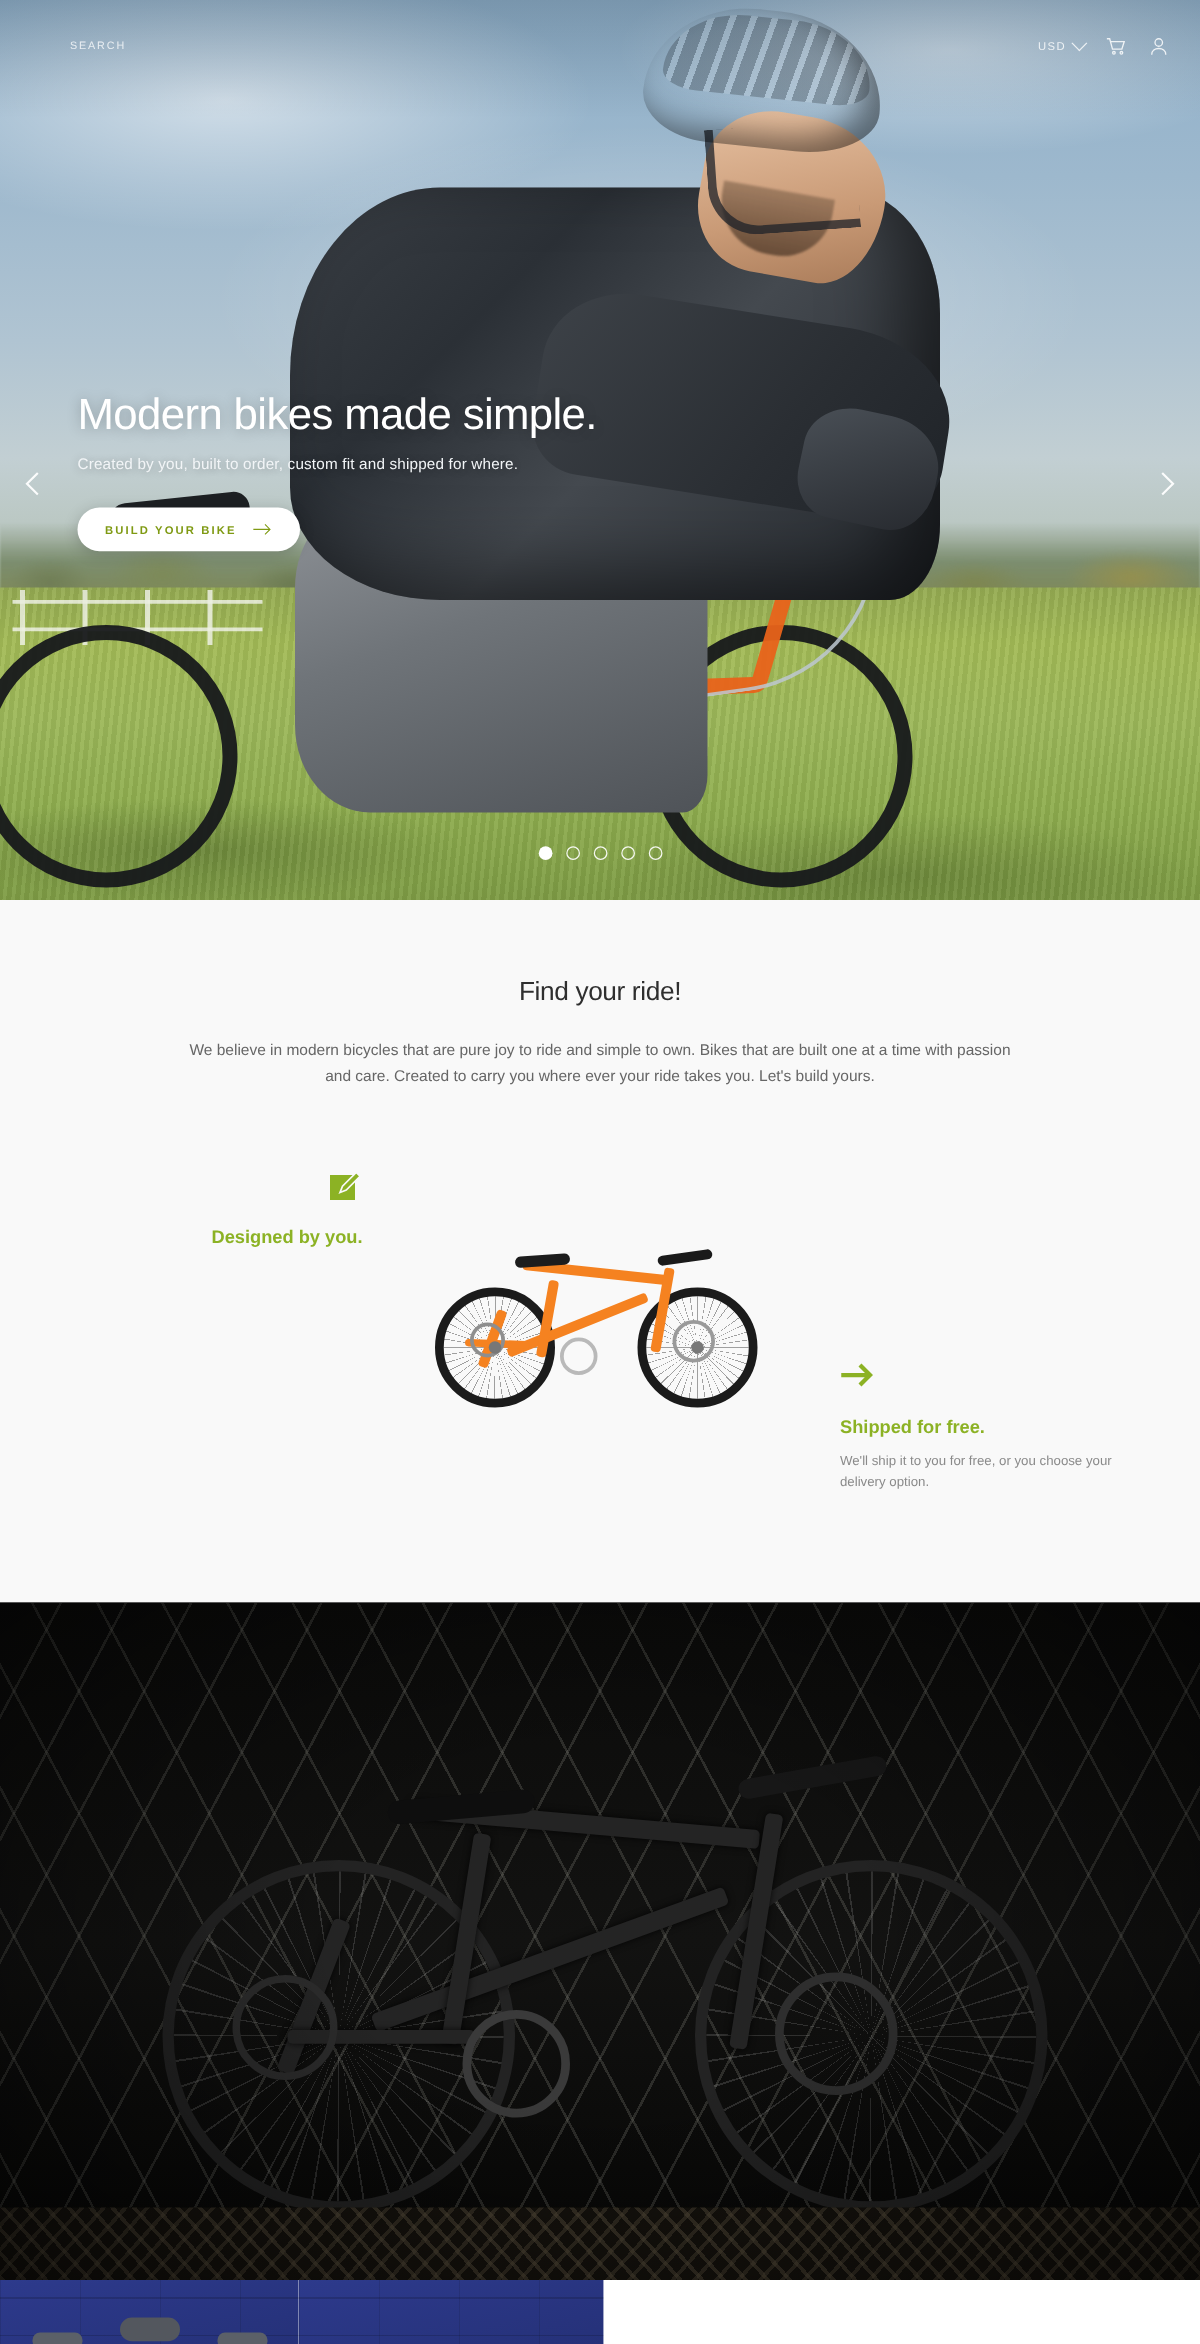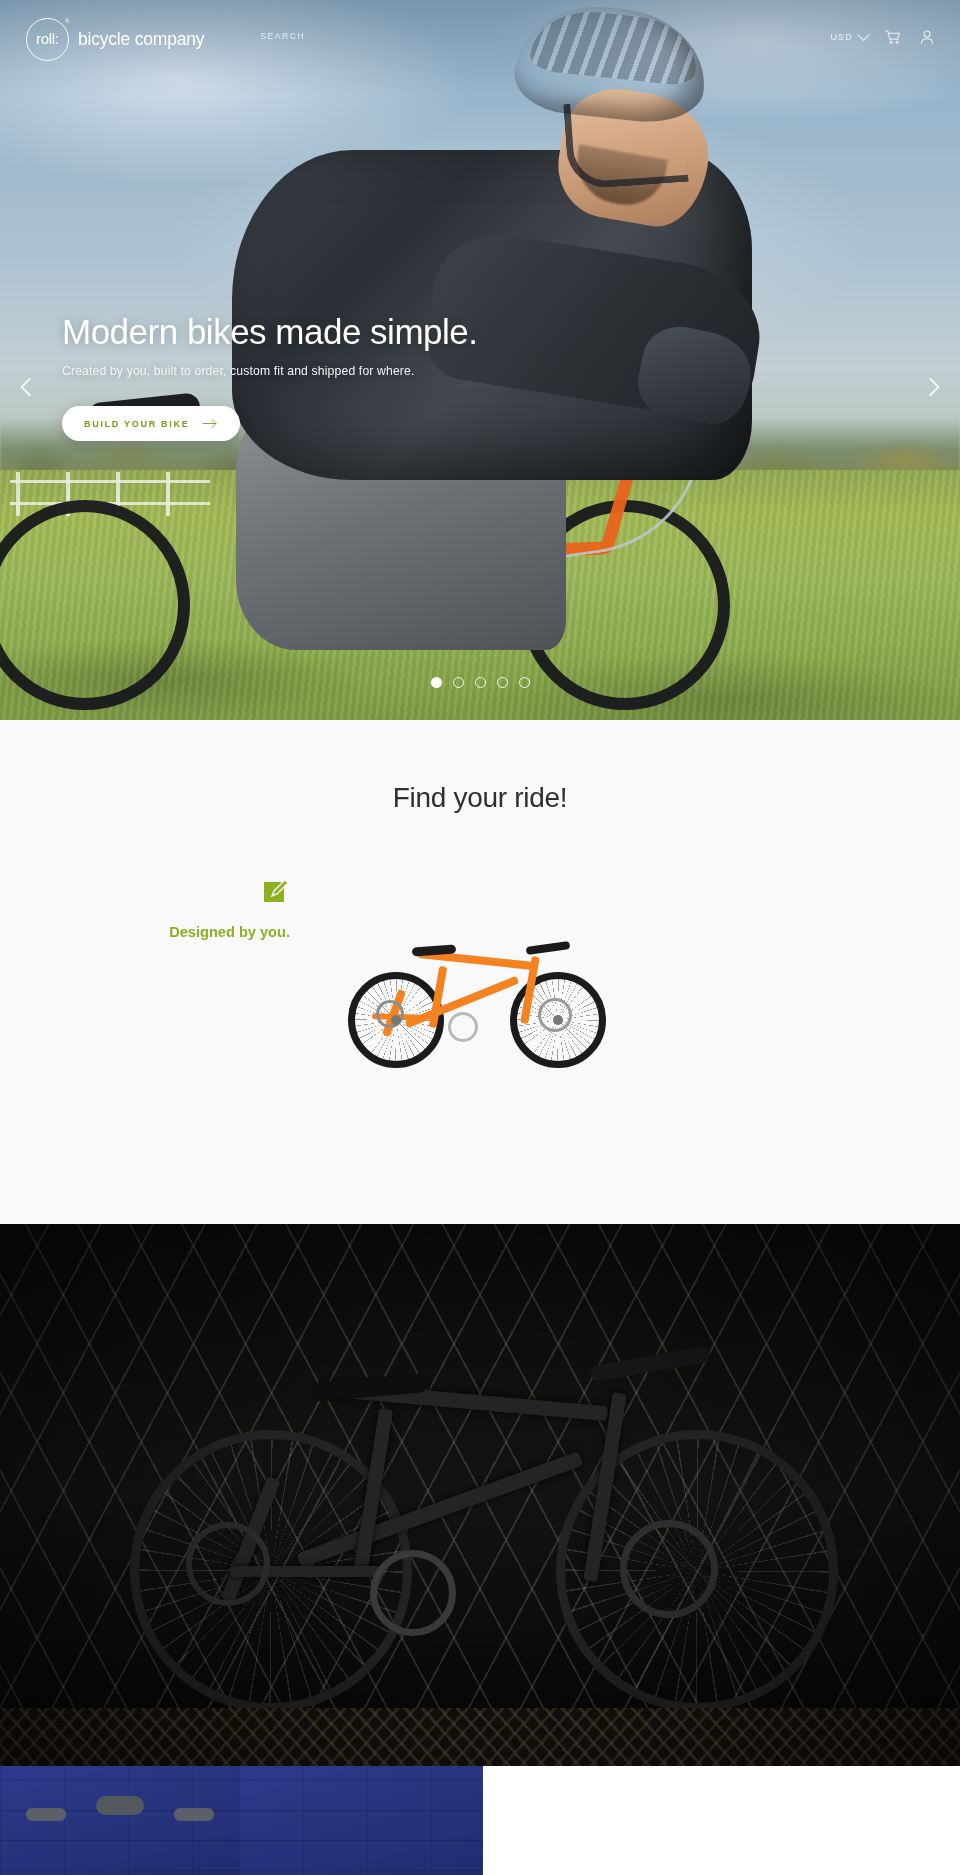--- a/index.html
+++ b/index.html
@@ -230,21 +230,21 @@
   }
   .dot{
     width:11px; height:11px; border-radius:50%;
     border:1.4px solid rgba(255,255,255,.92); cursor:pointer;
   }
   .dot.active{ background:#fff; }
 
   
   .ride{ background:#f9f9f9; padding:62px 0 40px; width:960px; }
   .ride h2{
-    text-align:center; font-size:28px; font-weight:400; color:#2f2f2f;
+    text-align:center; font-size:21px; font-weight:400; color:#2f2f2f;
     letter-spacing:-.3px;
   }
   .ride p.lead{
     width:672px; margin:24px auto 0; text-align:center;
     font-size:12.4px; line-height:21px; color:#666;
   }
   .feat{
     position:relative; width:960px; height:320px; margin-top:50px;
   }
   .bikepic{
@@ -376,27 +376,20 @@
         <div class="r-glove"></div>
         <div class="r-face"></div>
         <div class="r-strap"></div>
         <div class="r-helmet"></div>
       </div>
     </div>
 
     <div class="hero-shade"></div>
 
     <header class="header">
-      <a class="brand" href="#">
-        <span class="brand-mark">
-          <span>roll:</span>
-          <span class="reg">®</span>
-        </span>
-        <span class="brand-text">bicycle company</span>
-      </a>
 
 
       <a href="#" class="search-link">SEARCH</a>
 
       <div class="head-right">
         <div class="cur">
           <span>USD</span>
           <span class="chev"></span>
         </div>
         <svg class="ico" viewBox="0 0 24 24">
@@ -437,20 +430,21 @@
       <span class="dot active"></span>
       <span class="dot"></span>
       <span class="dot"></span>
       <span class="dot"></span>
       <span class="dot"></span>
     </div>
   </section>
 
   <section class="ride">
     <h2>Find your ride!</h2>
+    <p class="lead">We believe in modern bicycles that are pure joy to ride and simple to own. Bikes that are built one at a time with passion and care. Created to carry you where ever your ride takes you. Let's build yours.</p>
 
     <div class="feat">
 
       <div class="bikepic">
         <div class="bk-wheel l"></div>
         <div class="bk-wheel r"></div>
         <div class="bk-bar bk-b1"></div>
         <div class="bk-bar bk-b2"></div>
         <div class="bk-bar bk-b3"></div>
         <div class="bk-bar bk-b4"></div>
@@ -470,20 +464,29 @@
           <svg viewBox="0 0 28 28">
             <rect x="2" y="6" width="20" height="20" fill="#8cb224"></rect>
             <path d="M10 20l2-5 11-11 3 3-11 11z" fill="#8cb224" stroke="#f9f9f9" stroke-width="1.4"></path>
           </svg>
         </div>
         <h3>Designed by you.</h3>
       </div>
 
 
 
+      <div class="fblock br">
+        <div class="ficon">
+          <svg viewBox="0 0 28 28">
+            <path d="M1 14h22M16 6l8 8-8 8" stroke="#8cb224" stroke-width="3.4" fill="none"></path>
+          </svg>
+        </div>
+        <h3>Shipped for free.</h3>
+        <p>We'll ship it to you for free, or you choose your delivery option.</p>
+      </div>
 
     </div>
   </section>
 
   <section class="dark">
     <div class="dk-gate"></div>
     <div class="dbike">
       <div class="dw l"></div>
       <div class="dw r"></div>
       <div class="dtube dt1"></div>

